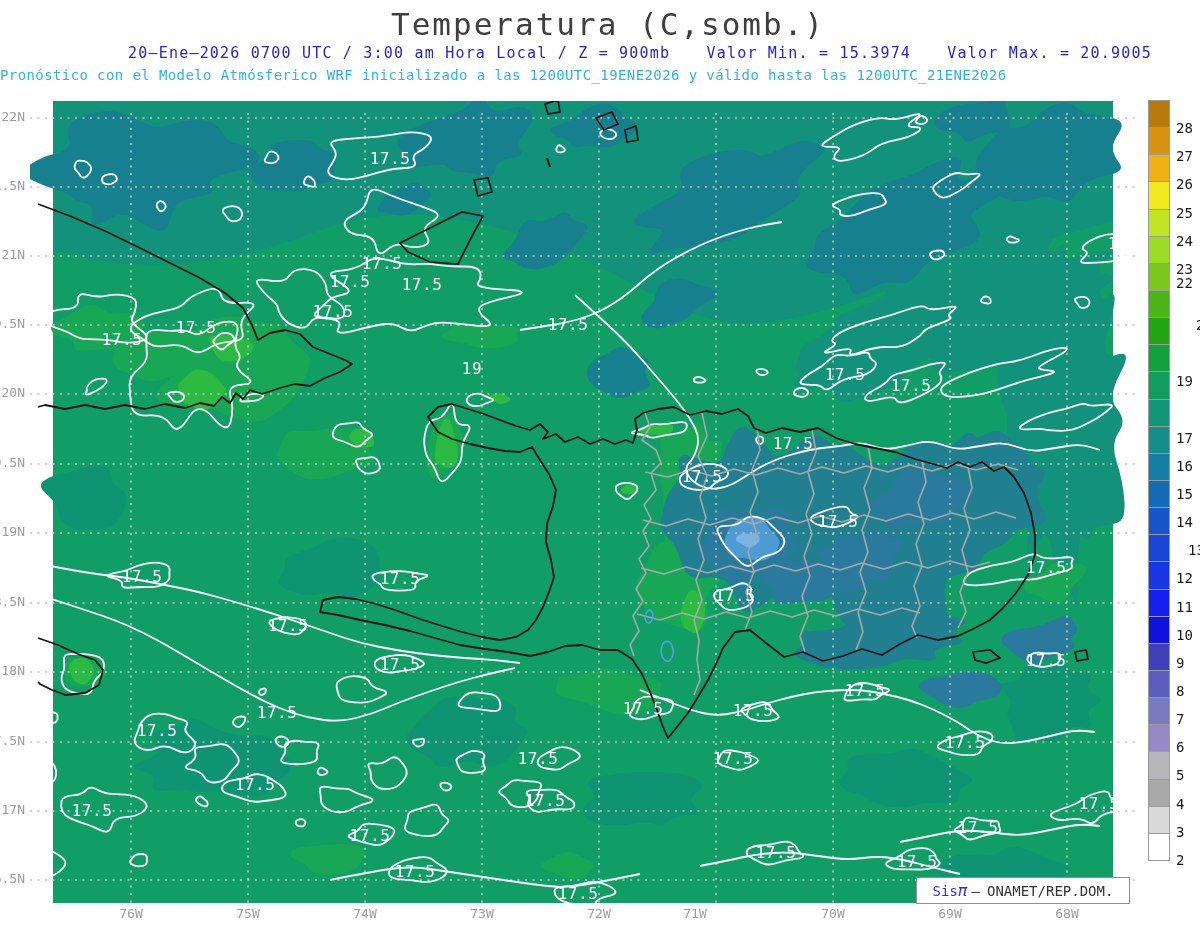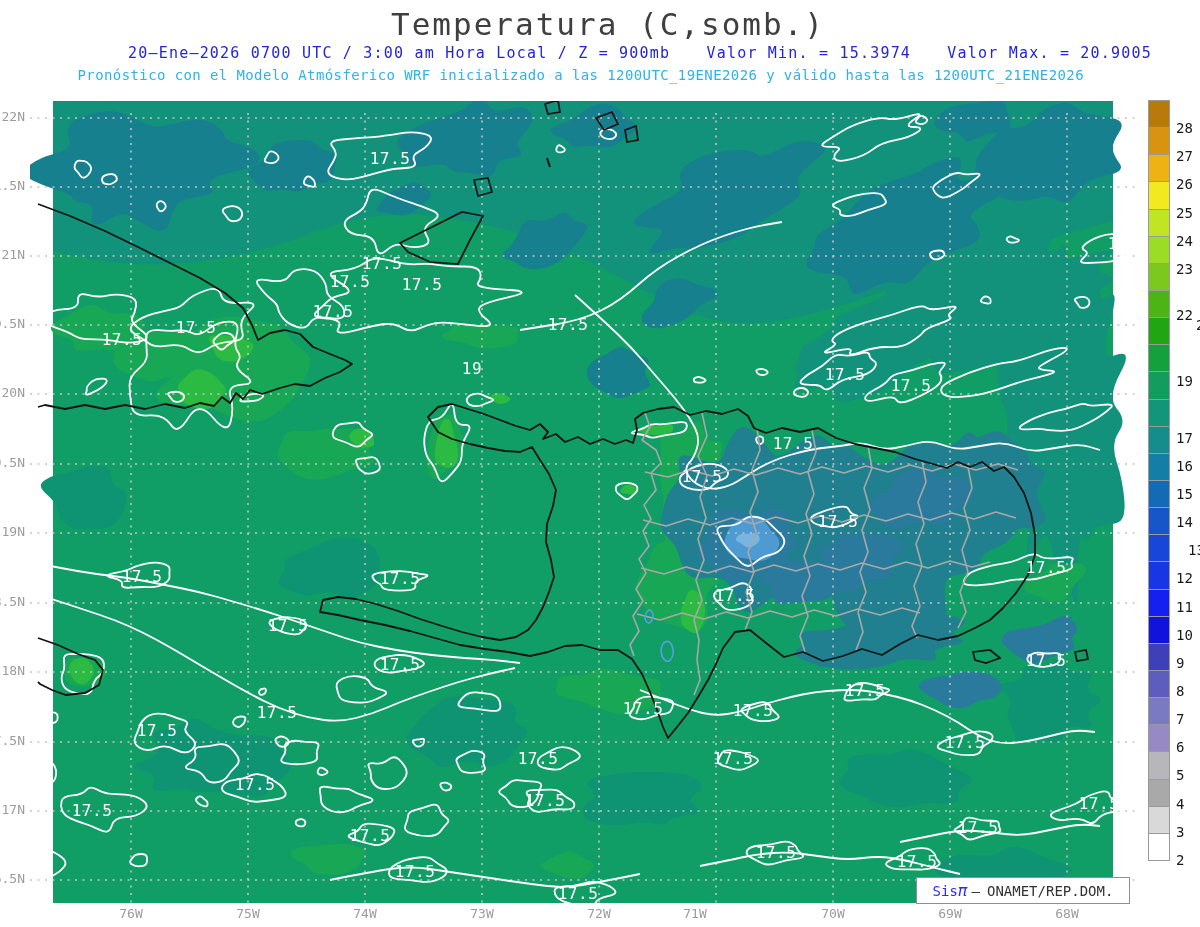--- a/index.html
+++ b/index.html
@@ -3,21 +3,21 @@
 <meta charset="utf-8">
 <style>
   html,body{margin:0;padding:0;background:#fff;}
   .page{position:relative;width:1200px;height:927px;background:#ffffff;overflow:hidden;
         font-family:"DejaVu Sans Mono", monospace;}
   .title{position:absolute;top:6px;left:8px;width:1200px;text-align:center;
          font-size:31px;letter-spacing:2px;color:#3f3f3f;}
   .line2{position:absolute;top:44px;left:0;width:1200px;text-align:center;
          font-size:15px;letter-spacing:1.2px;color:#2324dc;white-space:nowrap;padding-left:40px;}
   .line2 .gap{margin-left:26px;}
-  .line3{position:absolute;top:67px;left:0;width:1084px;text-align:right;
+  .line3{position:absolute;top:67px;left:0;width:1084px;text-align:left;
          font-size:14px;letter-spacing:0.4px;color:#2bb3ea;white-space:nowrap;}
   .map{position:absolute;left:30px;top:101px;width:1105px;height:802px;}
   .map svg{position:absolute;left:0;top:0;}
   .clabel{position:absolute;transform:translate(-50%,-50%);color:#ffffff;
           font-size:16px;letter-spacing:0.5px;white-space:nowrap;z-index:3;}
   .latlab{position:absolute;right:1175px;white-space:nowrap;font-size:13px;color:#9c9c9c;z-index:2;}
   .lonlab{position:absolute;transform:translateX(-50%);font-size:13px;color:#9c9c9c;top:906px;z-index:2;}
   .colorbar{position:absolute;left:1148px;top:101px;width:22px;height:788px;z-index:2;}
   .cbcell{width:22px;box-sizing:border-box;border:1px solid #9a9a9a;margin-top:-1px;}
   .cblab{position:absolute;font-size:14px;color:#1a1a1a;white-space:nowrap;z-index:2;}
@@ -351,21 +351,21 @@
       <div class="cbcell" style="height: 28.1429px; background: rgb(217, 217, 217);"></div>
       <div class="cbcell" style="height: 28.1429px; background: rgb(255, 255, 255);"></div>
     </div>
   <div id="cbarlabels">
       <span class="cblab" style="left: 1176px; top: 120.143px;">28</span>
       <span class="cblab" style="left: 1176px; top: 148.286px;">27</span>
       <span class="cblab" style="left: 1176px; top: 176.429px;">26</span>
       <span class="cblab" style="left: 1176px; top: 204.571px;">25</span>
       <span class="cblab" style="left: 1176px; top: 232.714px;">24</span>
       <span class="cblab" style="left: 1176px; top: 260.857px;">23</span>
-      <span class="cblab" style="left: 1176px; top: 307px;">22</span>
+      <span class="cblab" style="left: 1176px; top: 275px;">22</span>
       <span class="cblab" style="left: 1176px; top: 317.143px; margin-left: 20px;">21</span>
       <span class="cblab" style="left: 1212px; top: 345.286px; margin-left: 7px;">20</span>
       <span class="cblab" style="left: 1176px; top: 373.429px;">19</span>
       <span class="cblab" style="left: 1232px; top: 401.571px;">18</span>
       <span class="cblab" style="left: 1176px; top: 429.714px;">17</span>
       <span class="cblab" style="left: 1176px; top: 457.857px;">16</span>
       <span class="cblab" style="left: 1176px; top: 486px;">15</span>
       <span class="cblab" style="left: 1176px; top: 514.143px;">14</span>
       <span class="cblab" style="left: 1176px; top: 542.286px; margin-left: 12px;">13</span>
       <span class="cblab" style="left: 1176px; top: 570.429px;">12</span>

